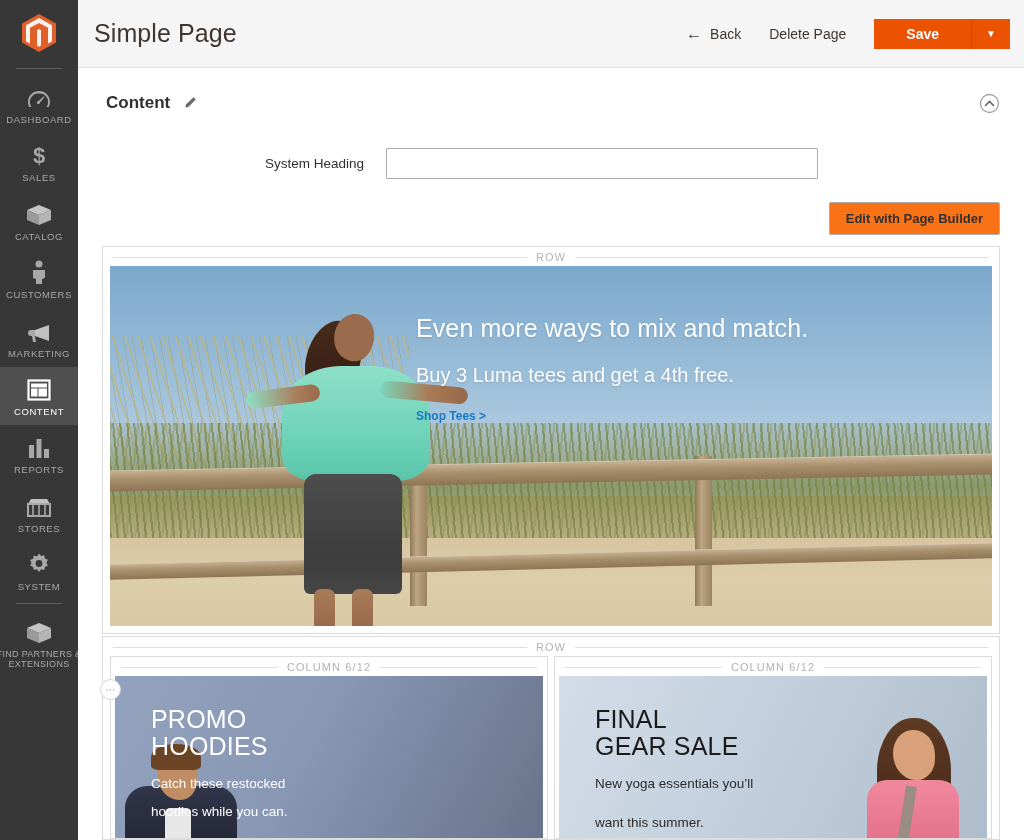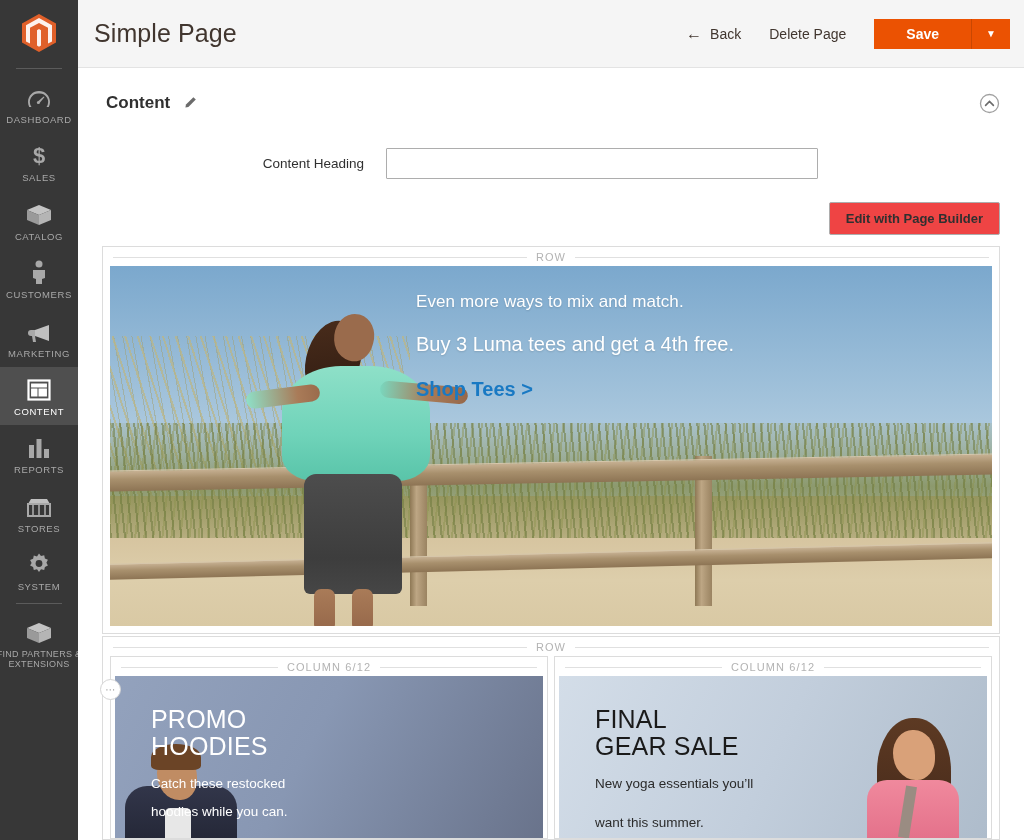--- a/index.html
+++ b/index.html
@@ -99,21 +99,21 @@
   }
   .field-input {
     width: 432px; height: 31px;
     border: 1px solid #adadad; border-radius: 1px;
     background: #ffffff; font-family: inherit; font-size: 13px;
     padding: 0 9px; color: #303030; outline: none;
   }
 
   .pb-row { display: flex; justify-content: flex-end; padding: 23px 24px 0 0; }
   .pb-btn {
-    background: #ef4444; border: 1px solid #adadad; border-radius: 2px;
+    background: #f97316; border: 1px solid #adadad; border-radius: 2px;
     font-family: inherit; font-size: 13px; font-weight: 600; color: #303030;
     padding: 8px 16px; cursor: pointer;
   }
 
   
   .stage { padding: 11px 24px 0 24px; }
   .pb-row-wrap { border: 1px solid #dcdcdc; background: #ffffff; position: relative; }
   .pb-row-wrap + .pb-row-wrap { margin-top: 2px; }
   .label-band {
     position: relative; height: 19px;
@@ -197,30 +197,31 @@
     border-radius: 12px 12px 6px 6px;
   }
   .fig-shin-l, .fig-shin-r {
     position: absolute; top: 283px; width: 21px; height: 42px;
     background: linear-gradient(180deg, #a97b58 0%, #96684a 100%); border-radius: 7px;
   }
   .fig-shin-l { left: 54px; }
   .fig-shin-r { left: 92px; }
   .hero-copy { position: absolute; left: 306px; top: 26px; }
   .hero-h1 {
-    font-size: 17px; color: #ffffff; font-weight: 400; letter-spacing: .1px;
+    font-size: 25px; color: #ffffff; font-weight: 400; letter-spacing: .1px;
     text-shadow: 0 1px 2px rgba(0,0,0,.14);
+    margin-top: 22px;
   }
   .hero-h2 {
     font-size: 20px; color: #ffffff; font-weight: 400; margin-top: 21px;
     text-shadow: 0 1px 2px rgba(0,0,0,.14);
   }
   .hero-cta {
     display: inline-block; margin-top: 22px;
-    font-size: 20px; font-weight: 700; color: #1979c3; text-decoration: none;
+    font-size: 12px; font-weight: 700; color: #1979c3; text-decoration: none;
   }
 
   
   .cols-wrap { display: flex; gap: 6px; padding: 0 7px 0; }
   .col-unit { flex: 1; border: 1px solid #dcdcdc; position: relative; }
   .col-inner { padding: 0 4px 0; }
   .promo-tile {
     position: relative; height: 162px; overflow: hidden;
   }
   .tile-left { background: linear-gradient(118deg, #93a2bd 0%, #8897b3 45%, #69738b 100%); }
@@ -435,21 +436,21 @@
       </button>
       <button class="collapse-btn">
         <svg width="21" height="21" viewBox="0 0 21 21">
           <circle cx="10.5" cy="10.5" r="9" fill="none" stroke="#a0a0a0" stroke-width="1.3"></circle>
           <path d="M6.6 12.4L10.5 8.4l3.9 4" fill="none" stroke="#6b6b6b" stroke-width="1.6" stroke-linecap="round"></path>
         </svg>
       </button>
     </div>
 
     <div class="field-row">
-      <div class="field-label">Content Heading</div>
+      <div class="field-label">System Heading</div>
       <input class="field-input" type="text" value="" style="">
     </div>
 
     <div class="pb-row">
       <button class="pb-btn">Edit with Page Builder</button>
     </div>
 
     <div class="stage">
 
       <div class="pb-row-wrap">

